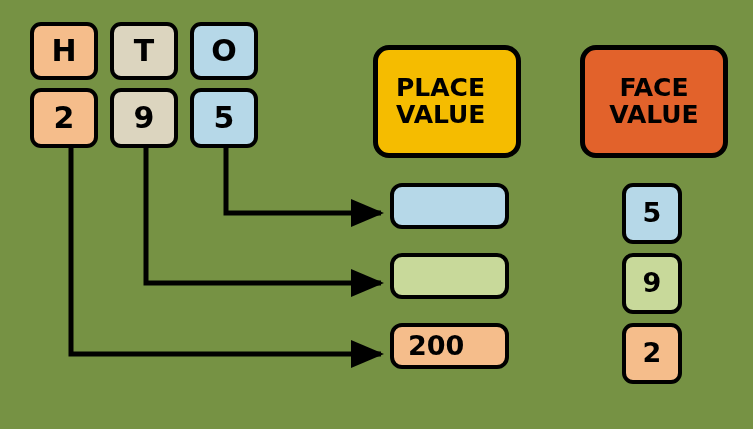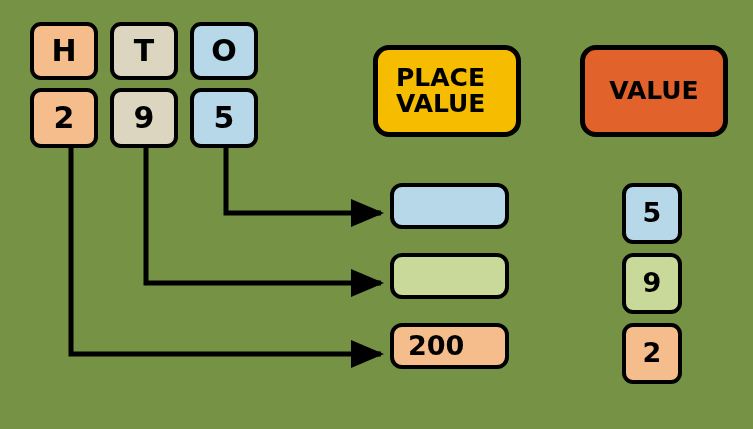--- a/index.html
+++ b/index.html
@@ -51,21 +51,21 @@
   .c-peach  { background: #F5BD8B; }
   .c-beige  { background: #DCD5BF; }
   .c-blue   { background: #B6D8E8; }
   .c-green  { background: #C8D99A; }
   .c-gold   { background: #F5BC00; }
   .c-orange { background: #E2622B; }
 
   
   .banner {
     width: 148px;
-    height: 92px;
+    height: 113px;
     font-size: 25px;
     border-radius: 16px;
     border-width: 5px;
     flex-direction: column;
     text-align: center;
   }
   .banner span { display: block; }
   #banner-place { align-items: flex-start; padding-left: 18px; }
 
   
@@ -122,20 +122,21 @@
   <div class="card hto-digit c-blue" style="left:190px; top:88px;">
     <span>5</span>
   </div>
 
   <div id="banner-place" class="card banner c-gold" style="left:373px; top:45px;">
     <span>PLACE</span>
     <span>VALUE</span>
   </div>
 
   <div class="card banner c-orange" style="left:580px; top:45px;">
+    <span>FACE</span>
     <span>VALUE</span>
   </div>
 
   <div class="card pv-box c-blue" style="top:183px;">
     <span></span>
   </div>
   <div class="card pv-box c-green" style="top:253px;">
     <span></span>
   </div>
   <div class="card pv-box c-peach" style="top:323px;">

